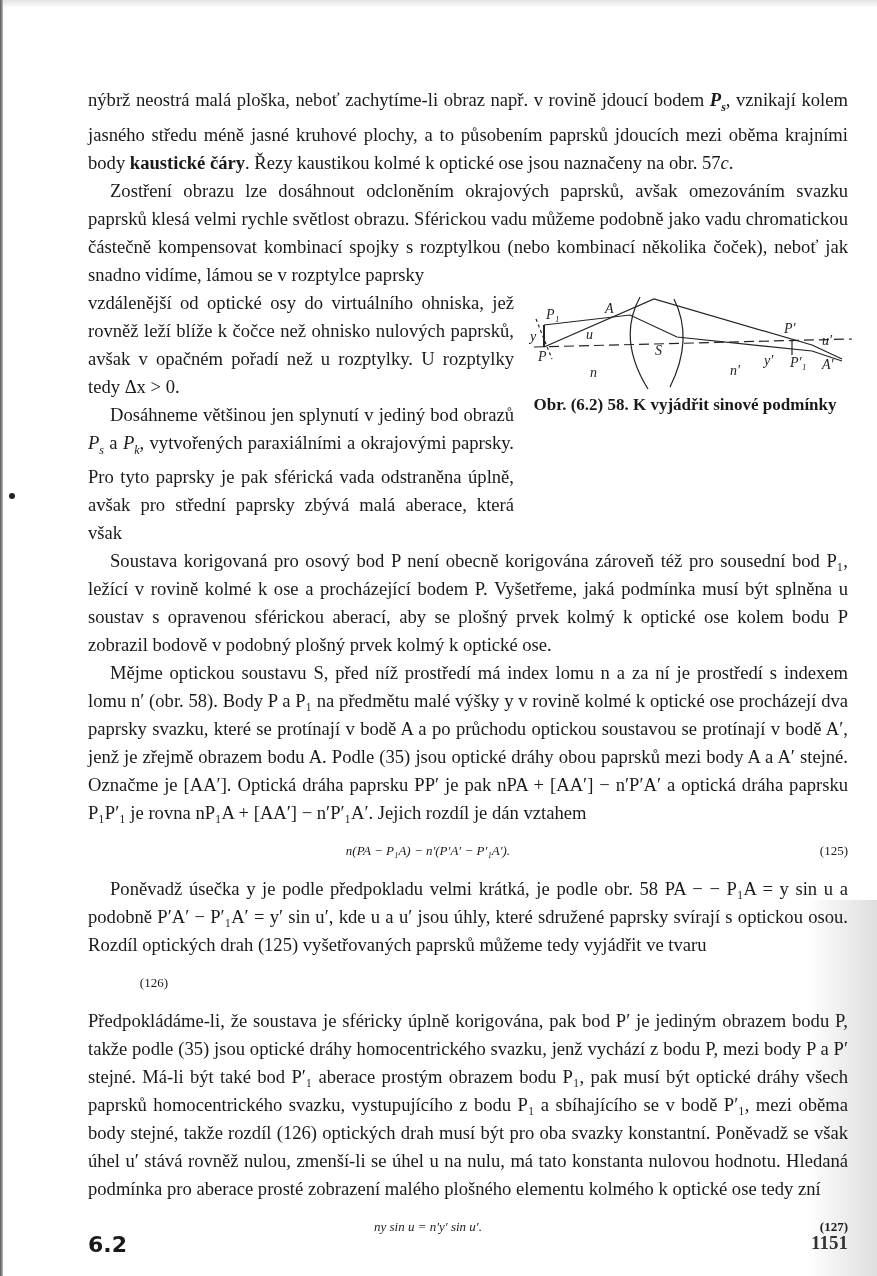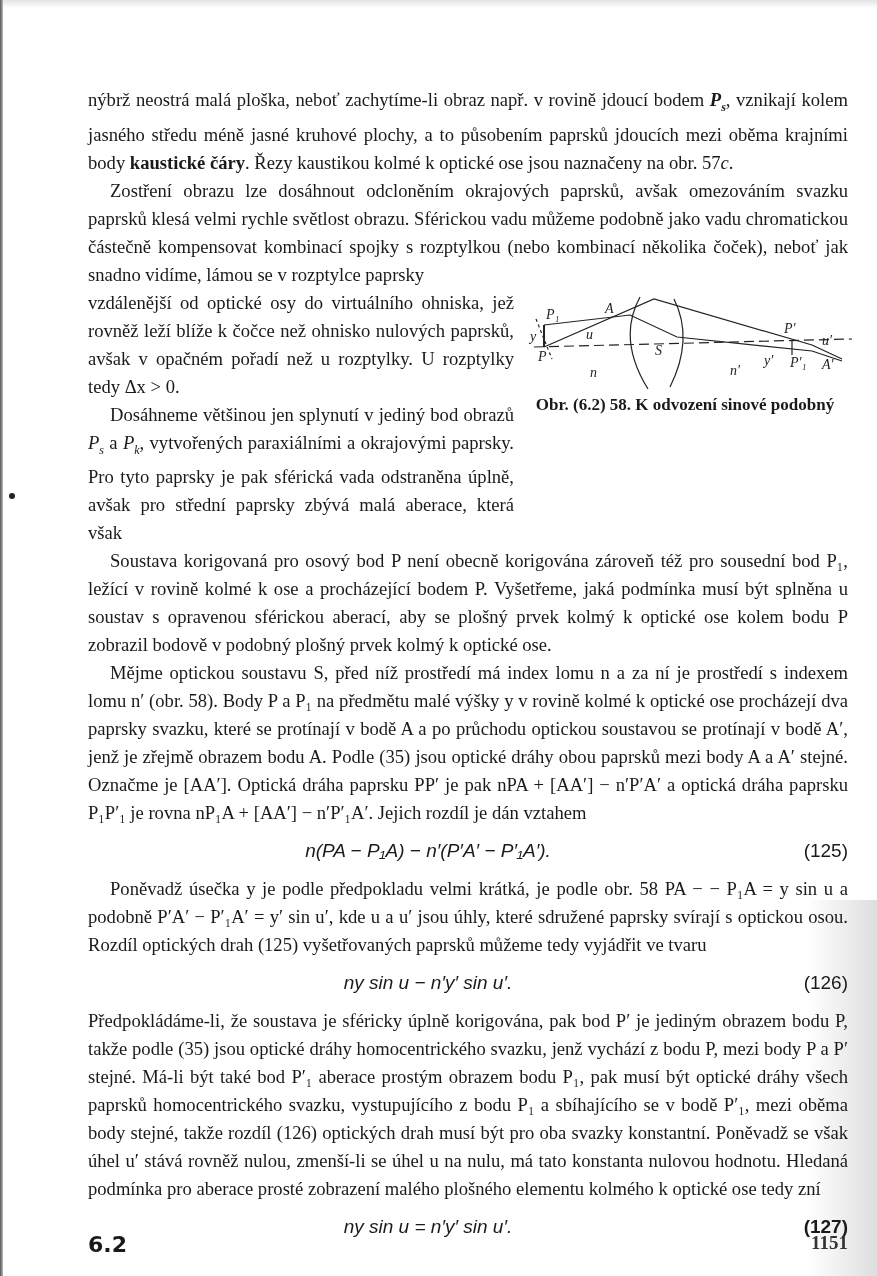--- a/index.html
+++ b/index.html
@@ -21,21 +21,21 @@
   .b { font-weight: bold; }
   sub { font-size: 12px; }
 
   .wrap-block { display: flex; gap: 8px; }
   .wrap-left { width: 432px; }
   .figure { width: 326px; margin-top: 0px; }
   .figure svg { display: block; }
   .caption { text-align: center; font-family: "Liberation Serif", serif; font-size: 17px; line-height: 19px; margin-top: 6px; }
   .caption .num { font-weight: bold; }
 
-  .eq { display: flex; align-items: center; height: 48px; font-family: Liberation Sans, sans-serif; font-size: 19px; }
+  .eq { display: flex; align-items: center; height: 48px; font-family: Liberation Serif, serif; font-size: 13px; }
   .eq .expr { flex: 1; text-align: center; font-style: italic; }
   .eq .tag { width: 80px; text-align: right; }
 
   .footer { position: absolute; left: 88px; top: 1232px; width: 760px; display: flex; justify-content: space-between; gap: 16px; }
   .footer .sec { font-family: "DejaVu Sans", sans-serif; font-weight: bold; font-size: 22px; }
   .footer .pg { font-family: "Liberation Serif", serif; font-weight: bold; font-size: 19px; color: #333; }
 </style>
 </head>
 <body>
 
@@ -78,39 +78,38 @@
           <text x="208" y="86">n′</text>
           <text x="262" y="44">P′</text>
           <text x="300" y="56">u′</text>
           <text x="242" y="76">y′</text>
           <text x="268" y="78">P′₁</text>
           <text x="300" y="80">A′</text>
         </g>
       </svg>
       <div class="caption">
         <span class="num">Obr. (6.2) 58.</span>
-        <span class="num">K odvození sinové podobný</span>
+        <span class="num">K vyjádřit sinové podmínky</span>
       </div>
     </div>
   </div>
 
 
   <p class="p indent">Soustava korigovaná pro osový bod P není obecně korigována zároveň též pro sousední bod P₁, ležící v rovině kolmé k ose a procházející bodem P. Vyšetřeme, jaká podmínka musí být splněna u soustav s opravenou sférickou aberací, aby se plošný prvek kolmý k optické ose kolem bodu P zobrazil bodově v podobný plošný prvek kolmý k optické ose.</p>
 
   <p class="p indent">Mějme optickou soustavu S, před níž prostředí má index lomu n a za ní je prostředí s indexem lomu n′ (obr. 58). Body P a P₁ na předmětu malé výšky y v rovině kolmé k optické ose procházejí dva paprsky svazku, které se protínají v bodě A a po průchodu optickou soustavou se protínají v bodě A′, jenž je zřejmě obrazem bodu A. Podle (35) jsou optické dráhy obou paprsků mezi body A a A′ stejné. Označme je [AA′]. Optická dráha paprsku PP′ je pak nPA + [AA′] − n′P′A′ a optická dráha paprsku P₁P′₁ je rovna nP₁A + [AA′] − n′P′₁A′. Jejich rozdíl je dán vztahem</p>
 
   <div class="eq">
     <span class="expr">n(PA − P₁A) − n′(P′A′ − P′₁A′).</span>
     <span class="tag">(125)</span>
   </div>
 
   <p class="p indent">Poněvadž úsečka y je podle předpokladu velmi krátká, je podle obr. 58 PA − − P₁A = y sin u a podobně P′A′ − P′₁A′ = y′ sin u′, kde u a u′ jsou úhly, které sdružené paprsky svírají s optickou osou. Rozdíl optických drah (125) vyšetřovaných paprsků můžeme tedy vyjádřit ve tvaru</p>
 
   <div class="eq">
-    <span class="expr">ny sin u − n′y′ sin u′.</span>
     <span class="tag">(126)</span>
   </div>
 
   <p class="p">Předpokládáme-li, že soustava je sféricky úplně korigována, pak bod P′ je jediným obrazem bodu P, takže podle (35) jsou optické dráhy homocentrického svazku, jenž vychází z bodu P, mezi body P a P′ stejné. Má-li být také bod P′₁ aberace prostým obrazem bodu P₁, pak musí být optické dráhy všech paprsků homocentrického svazku, vystupujícího z bodu P₁ a sbíhajícího se v bodě P′₁, mezi oběma body stejné, takže rozdíl (126) optických drah musí být pro oba svazky konstantní. Poněvadž se však úhel u′ stává rovněž nulou, zmenší-li se úhel u na nulu, má tato konstanta nulovou hodnotu. Hledaná podmínka pro aberace prosté zobrazení malého plošného elementu kolmého k optické ose tedy zní</p>
 
   <div class="eq">
     <span class="expr">ny sin u = n′y′ sin u′.</span>
     <span class="tag b">(127)</span>
   </div>
 </div>

